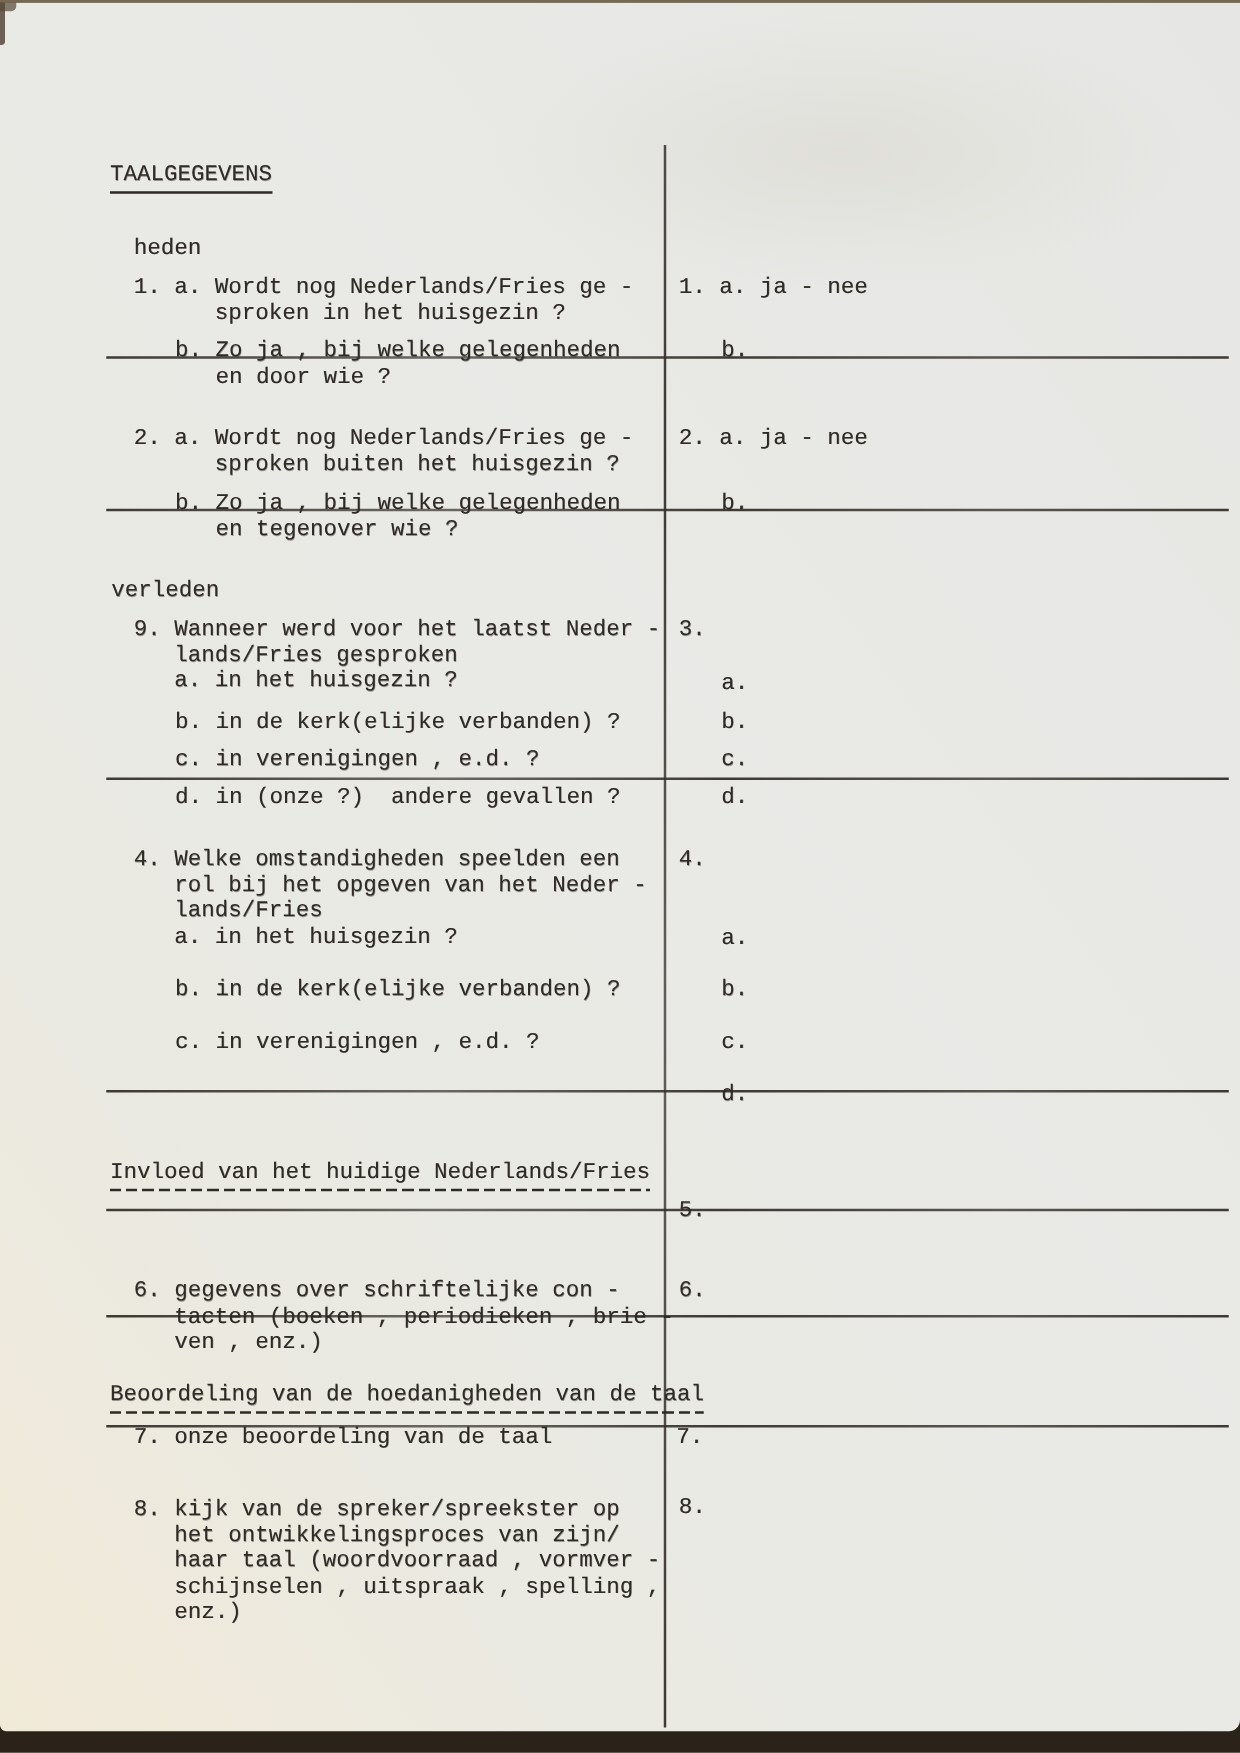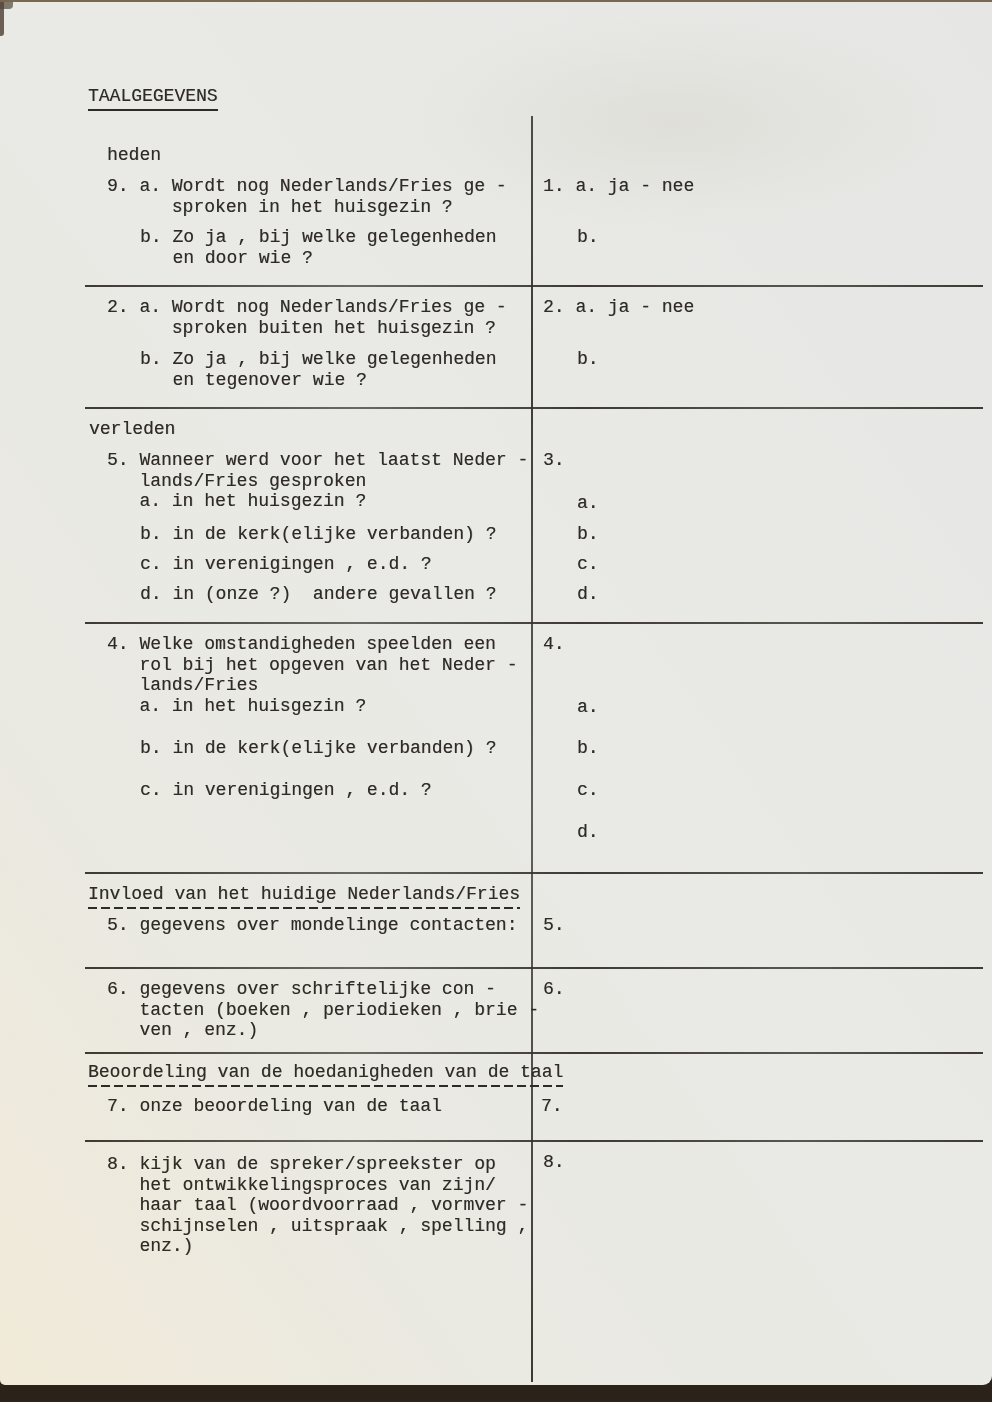--- a/index.html
+++ b/index.html
@@ -24,20 +24,21 @@
   #paper::before{ 
     content:"";position:absolute;right:40px;top:10px;width:560px;height:220px;
     background:radial-gradient(ellipse at center,rgba(175,165,145,0.14),rgba(175,165,145,0) 70%);
   }
   .edge-top{position:absolute;left:0;top:0;width:100%;height:2px;background:#77684f;}
   .corner-mark{position:absolute;left:0;top:2px;width:4px;height:34px;background:#55483a;opacity:.85;border-radius:0 0 3px 0;}
   .corner-blob{position:absolute;left:0;top:2px;width:13px;height:7px;background:#55483a;opacity:.7;border-radius:0 0 4px 0;}
   .t{
     position:absolute;white-space:pre;
     text-shadow:0.4px 0.4px 0 rgba(46,42,37,0.45);
+    margin-top:44px;
   }
   .u-solid{border-bottom:2px solid currentColor;padding-bottom:2px;}
   .u-dash{
     padding-bottom:4px;
     background-image:repeating-linear-gradient(90deg,currentColor 0 9px,transparent 9px 13px);
     background-size:100% 2px;background-position:0 100%;background-repeat:no-repeat;
   }
   .hr{
     position:absolute;left:85px;width:898px;height:2px;
     background:linear-gradient(90deg,rgba(53,48,42,.95),rgba(53,48,42,.7) 30%,rgba(53,48,42,.95) 55%,rgba(53,48,42,.8) 80%,rgba(53,48,42,.95));
@@ -61,36 +62,36 @@
   <div class="hr" style="top:407px"></div>
   <div class="hr" style="top:622px"></div>
   <div class="hr" style="top:872px"></div>
   <div class="hr" style="top:967px"></div>
   <div class="hr" style="top:1052px"></div>
   <div class="hr" style="top:1140px"></div>
 
   <div class="t u-solid" style="left:88px;top:86px">TAALGEGEVENS</div>
   <div class="t" style="left:107px;top:145px">heden</div>
 
-  <div class="t" style="left:107px;top:176px">9. a. Wordt nog Nederlands/Fries ge -
+  <div class="t" style="left:107px;top:176px">1. a. Wordt nog Nederlands/Fries ge -
       sproken in het huisgezin ?</div>
   <div class="t" style="left:140px;top:227px">b. Zo ja , bij welke gelegenheden
    en door wie ?</div>
   <div class="t" style="left:543px;top:176px">1. a. ja - nee</div>
   <div class="t" style="left:577px;top:227px">b.</div>
 
   <div class="t" style="left:107px;top:297px">2. a. Wordt nog Nederlands/Fries ge -
       sproken buiten het huisgezin ?</div>
   <div class="t" style="left:140px;top:349px">b. Zo ja , bij welke gelegenheden
    en tegenover wie ?</div>
   <div class="t" style="left:543px;top:297px">2. a. ja - nee</div>
   <div class="t" style="left:577px;top:349px">b.</div>
 
   <div class="t" style="left:89px;top:419px">verleden</div>
-  <div class="t" style="left:107px;top:450px">5. Wanneer werd voor het laatst Neder -
+  <div class="t" style="left:107px;top:450px">9. Wanneer werd voor het laatst Neder -
    lands/Fries gesproken
    a. in het huisgezin ?</div>
   <div class="t" style="left:140px;top:524px">b. in de kerk(elijke verbanden) ?</div>
   <div class="t" style="left:140px;top:554px">c. in verenigingen , e.d. ?</div>
   <div class="t" style="left:140px;top:584px">d. in (onze ?)  andere gevallen ?</div>
   <div class="t" style="left:543px;top:450px">3.</div>
   <div class="t" style="left:577px;top:493px">a.</div>
   <div class="t" style="left:577px;top:524px">b.</div>
   <div class="t" style="left:577px;top:554px">c.</div>
   <div class="t" style="left:577px;top:584px">d.</div>
@@ -101,21 +102,20 @@
    a. in het huisgezin ?</div>
   <div class="t" style="left:140px;top:738px">b. in de kerk(elijke verbanden) ?</div>
   <div class="t" style="left:140px;top:780px">c. in verenigingen , e.d. ?</div>
   <div class="t" style="left:543px;top:634px">4.</div>
   <div class="t" style="left:577px;top:697px">a.</div>
   <div class="t" style="left:577px;top:738px">b.</div>
   <div class="t" style="left:577px;top:780px">c.</div>
   <div class="t" style="left:577px;top:822px">d.</div>
 
   <div class="t u-dash" style="left:88px;top:884px">Invloed van het huidige Nederlands/Fries</div>
-  <div class="t" style="left:107px;top:915px">5. gegevens over mondelinge contacten:</div>
   <div class="t" style="left:543px;top:915px">5.</div>
 
   <div class="t" style="left:107px;top:979px">6. gegevens over schriftelijke con -
    tacten (boeken , periodieken , brie -
    ven , enz.)</div>
   <div class="t" style="left:543px;top:979px">6.</div>
 
   <div class="t u-dash" style="left:88px;top:1062px">Beoordeling van de hoedanigheden van de taal</div>
   <div class="t" style="left:107px;top:1096px">7. onze beoordeling van de taal</div>
   <div class="t" style="left:541px;top:1096px">7.</div>

